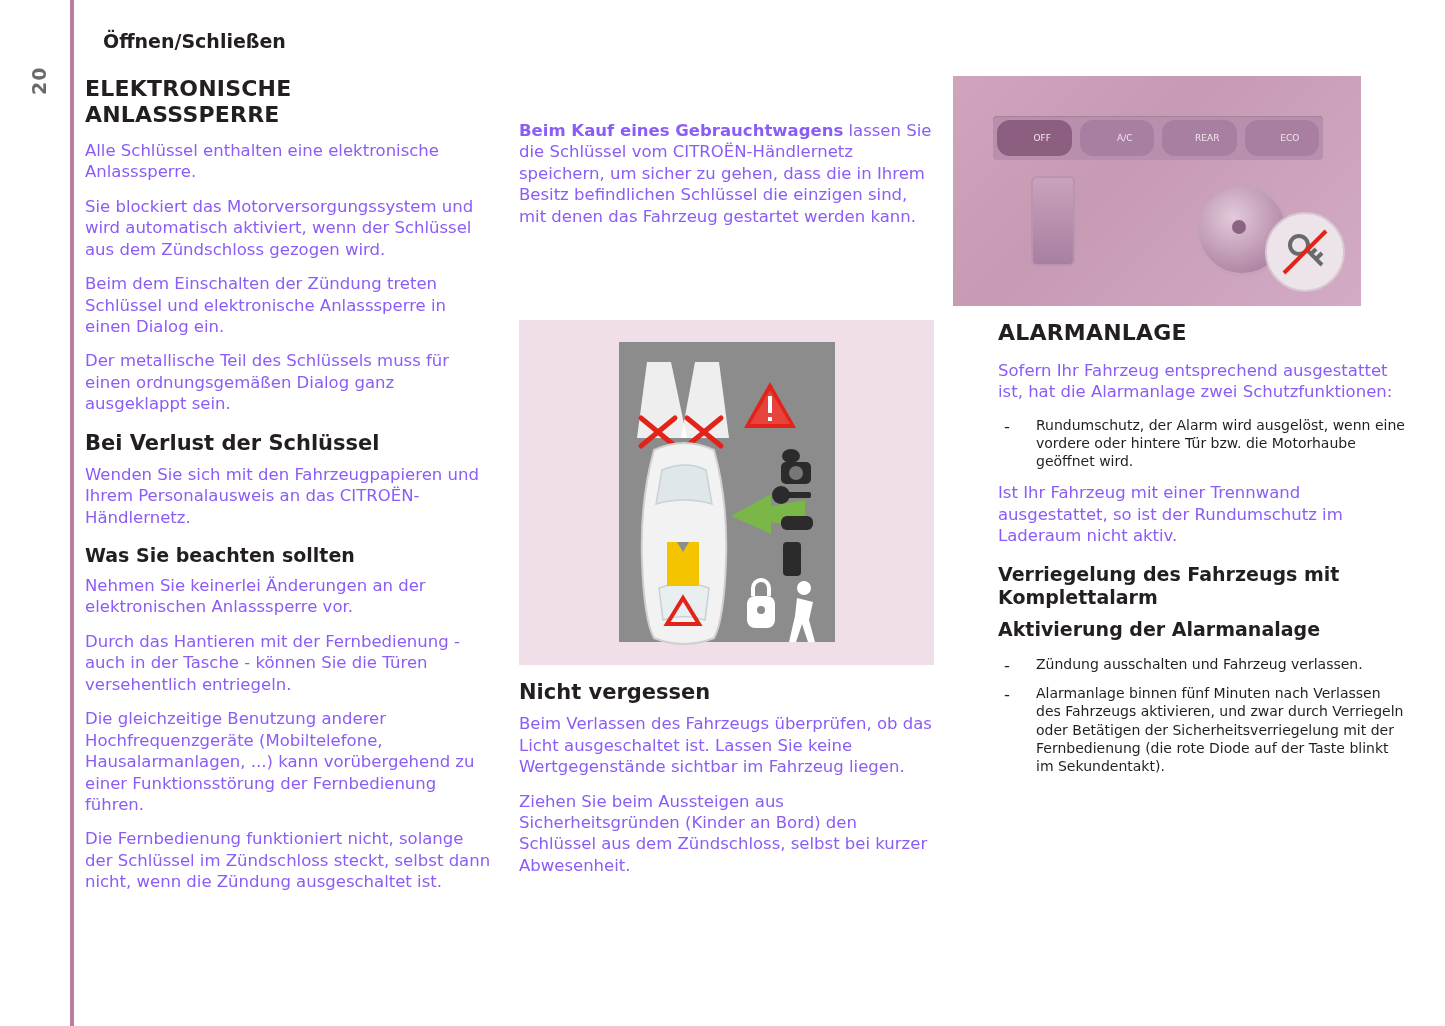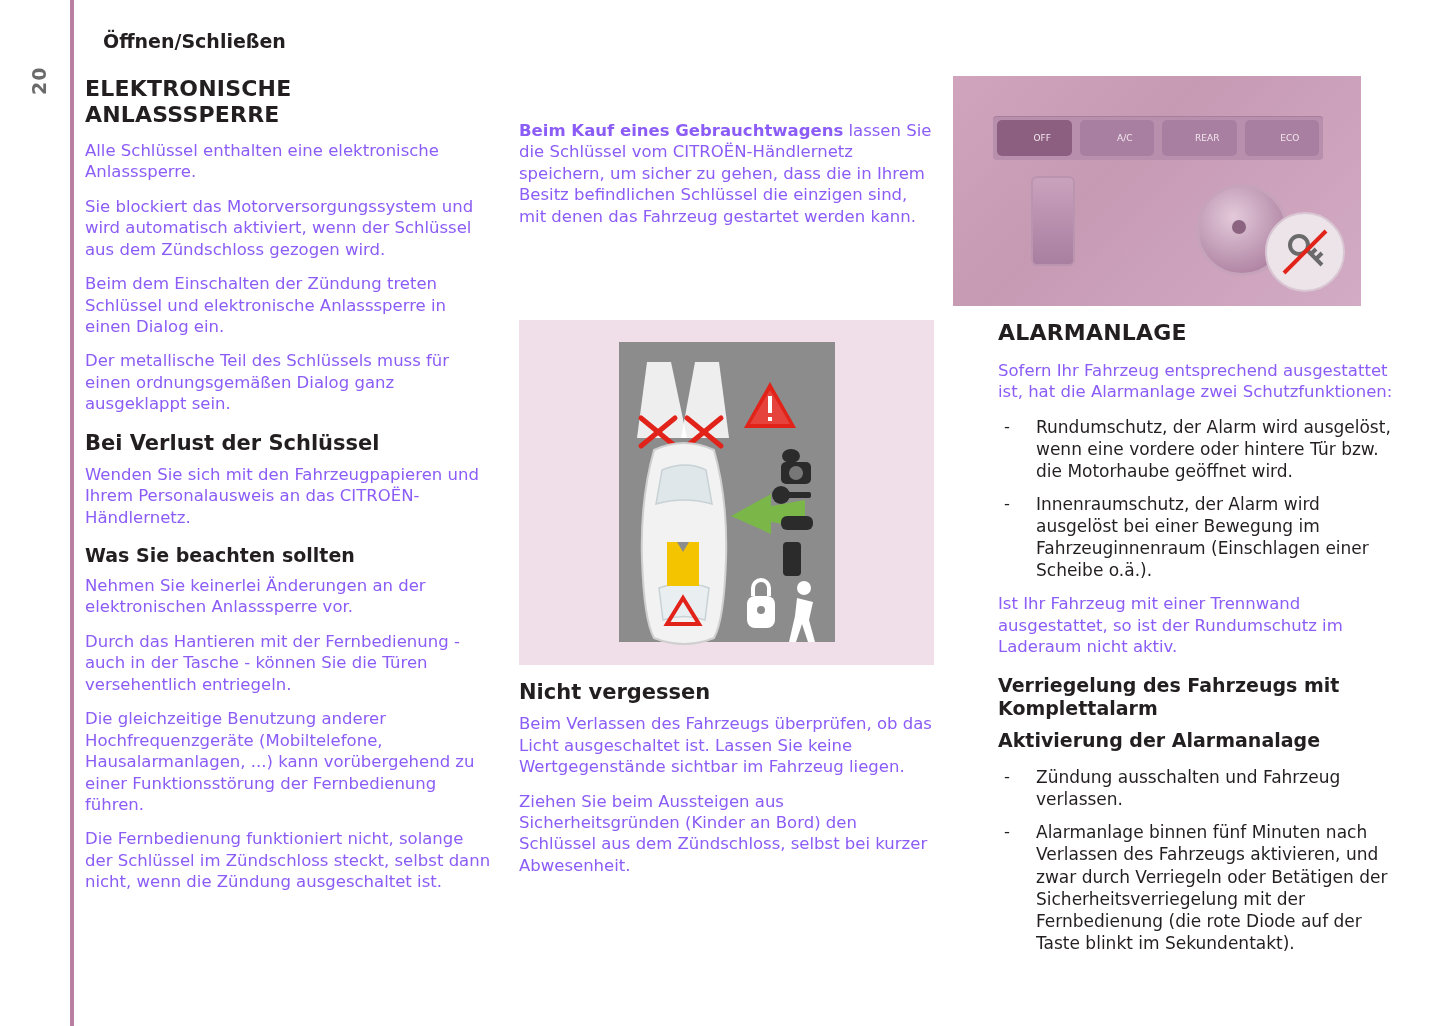--- a/index.html
+++ b/index.html
@@ -43,40 +43,40 @@
     font-size:21px;font-weight:bold;margin:16px 0 8px 0;color:#231f20;line-height:1.2;
   }
   h2.sub.big{font-size:19px;}
   p.body{
     font-size:16.5px;line-height:1.30;margin:0 0 13px 0;color:#8b5cf6;
   }
   .lead-bold{font-weight:bold;}
 
   ul.dash{list-style:none;margin:0 0 12px 0;padding:0;}
   ul.dash li{
-    position:relative;padding-left:38px;font-size:17px;line-height:1.30;margin-bottom:11px;
+    position:relative;padding-left:38px;font-size:14px;line-height:1.30;margin-bottom:11px;
   }
   ul.dash li:before{
     content:"-";position:absolute;left:6px;top:0;font-size:16.5px;
   }
 
   
   .photo-dash{
     position:absolute;left:953px;top:76px;width:408px;height:230px;
     background:linear-gradient(135deg,#cfa4bc 0%,#c79ab4 40%,#d3abc4 100%);
     overflow:hidden;
   }
   .dash-strip{
     position:absolute;left:40px;top:40px;width:330px;height:44px;
     background:#b98fae;border-radius:4px;
     box-shadow:0 1px 0 #a87e9d inset;
     display:flex;
   }
   .dash-btn{
-    flex:1;margin:4px;background:#a87fa0;border-radius:5px;
+    flex:1;margin:4px;background:#a87fa0;border-radius:13px;
     display:flex;align-items:center;justify-content:center;
     font-size:9px;color:#f3e7ef;padding-left:16px;
   }
   .dash-btn.active{background:#8c5f80;}
   .knob{
     position:absolute;left:243px;top:108px;width:86px;height:86px;border-radius:50%;
     background:radial-gradient(circle at 40% 35%,#e3cada,#b48aa8 70%,#9d7494);
     border:3px solid #c7a3bb;
   }
   .knob:after{
@@ -223,21 +223,20 @@
         <line x1="6" y1="48" x2="48" y2="6" stroke="#e2231a" stroke-width="4"></line>
       </svg>
     </div>
   </div>
 
   <div class="col col3" style="top:320px;">
     <h1 class="sec" style="margin-bottom:14px;">ALARMANLAGE</h1>
     <p class="body">Sofern Ihr Fahrzeug entsprechend ausgestattet ist, hat die Alarmanlage zwei Schutzfunktionen:</p>
     <ul class="dash">
       <li>Rundumschutz, der Alarm wird ausgelöst, wenn eine vordere oder hintere Tür bzw. die Motorhaube geöffnet wird.</li>
-      <li>Innenraumschutz, der Alarm wird ausgelöst bei einer Bewegung im Fahrzeuginnenraum (Einschlagen einer Scheibe o.ä.).</li>
     </ul>
     <p class="body">Ist Ihr Fahrzeug mit einer Trennwand ausgestattet, so ist der Rundumschutz im Laderaum nicht aktiv.</p>
     <h2 class="sub big">Verriegelung des Fahrzeugs mit Komplettalarm</h2>
     <h2 class="sub big" style="margin-top:10px;">Aktivierung der Alarmanalage</h2>
     <ul class="dash" style="margin-top:14px;">
       <li>Zündung ausschalten und Fahrzeug verlassen.</li>
       <li>Alarmanlage binnen fünf Minuten nach Verlassen des Fahrzeugs aktivieren, und zwar durch Verriegeln oder Betätigen der Sicherheitsverriegelung mit der Fernbedienung (die rote Diode auf der Taste blinkt im Sekundentakt).</li>
     </ul>
   </div>
 

